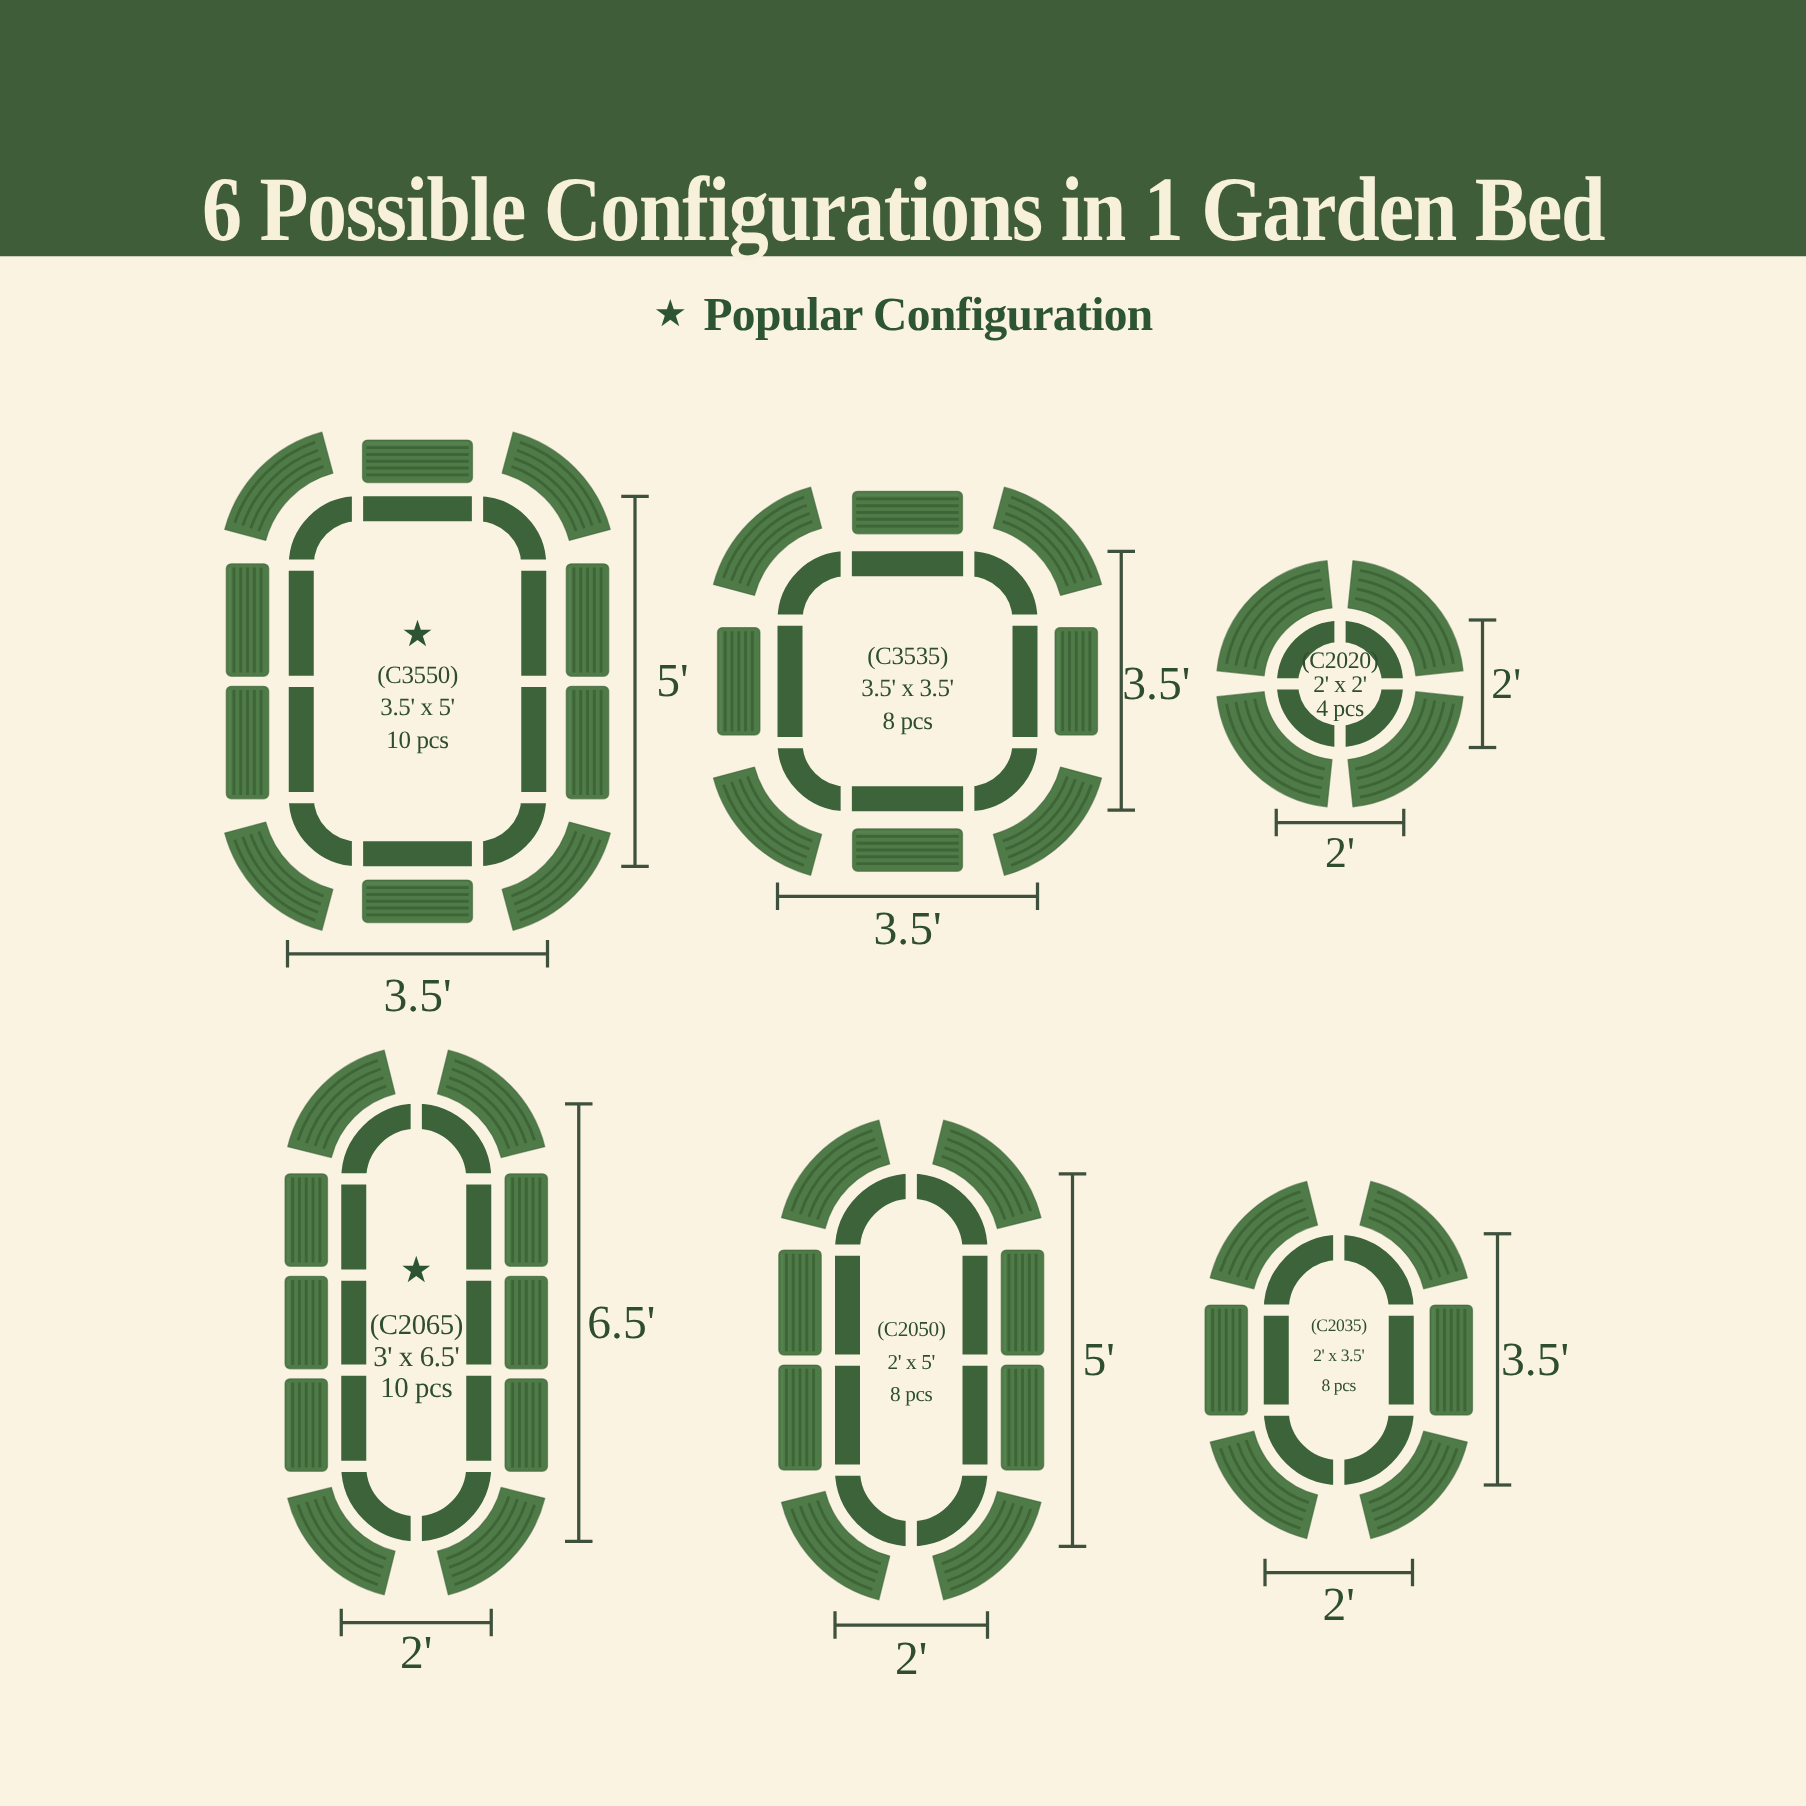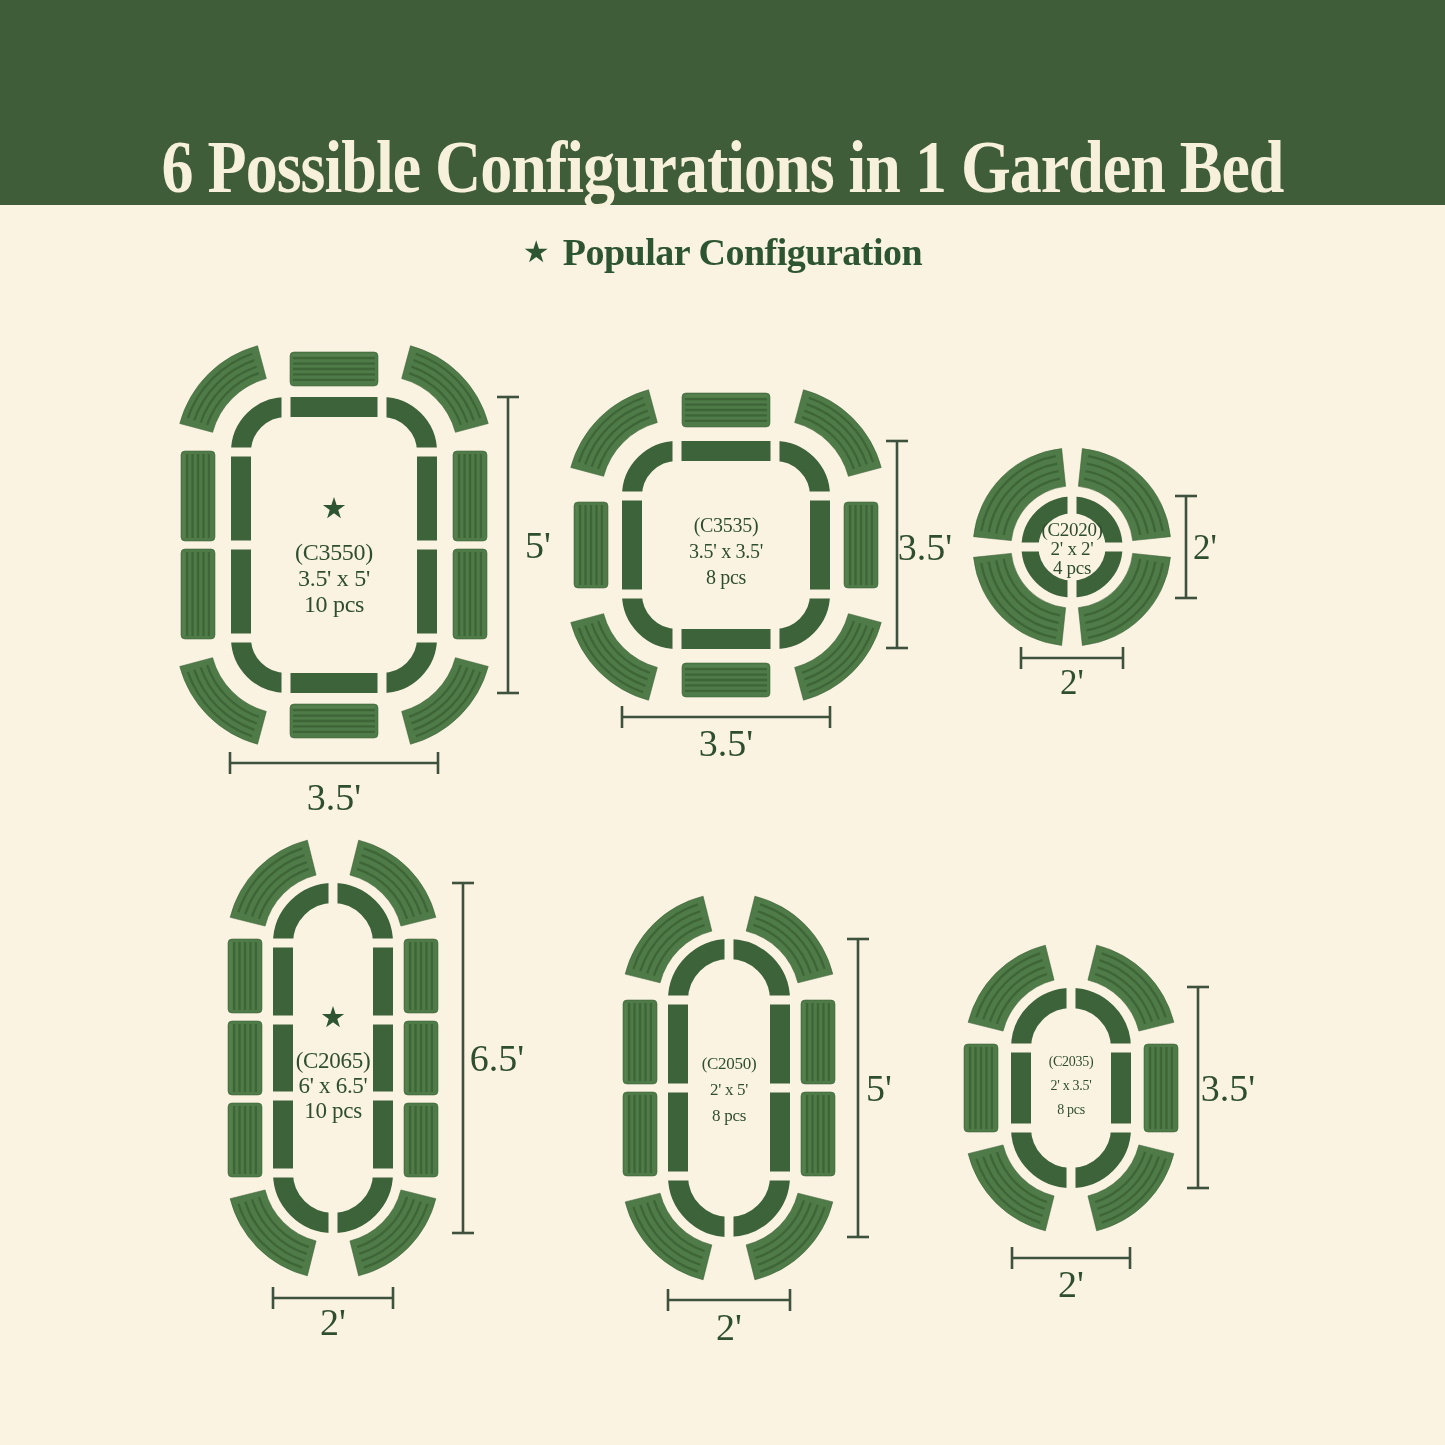--- a/index.html
+++ b/index.html
@@ -143,21 +143,21 @@
         <g stroke="#3e513c" stroke-width="2.6">
           <line x1="174" y1="-148" x2="174" y2="148"></line>
           <line x1="163" y1="-148" x2="185" y2="-148"></line>
           <line x1="163" y1="148" x2="185" y2="148"></line>
           <line x1="-104" y1="218" x2="104" y2="218"></line>
           <line x1="-104" y1="207" x2="-104" y2="229"></line>
           <line x1="104" y1="207" x2="104" y2="229"></line>
         </g>
       </svg>
     <span class="cfg-star" style="top: -37px;">★</span>
-    <div class="center-label" style="top: 33px; font-size: 24px; line-height: 26px;">
+    <div class="center-label" style="top: 21px; font-size: 20px; line-height: 26px;">
       <div>(C3550)</div>
       <div>3.5' x 5'</div>
       <div>10 pcs</div>
     </div>
     <span class="dim-label dim-v" style="left: 204px; top: 0px;">5'</span>
     <span class="dim-label dim-h" style="left: 0px; top: 252px;">3.5'</span>
   </div>
 
   <div class="config" style="left: 726px; top: 545px;">
     <svg viewBox="-240 -310 480 620" style="left: -240px; top: -310px; width: 480px; height: 620px;">
@@ -407,21 +407,21 @@
           <line x1="119" y1="-175" x2="141" y2="-175"></line>
           <line x1="119" y1="175" x2="141" y2="175"></line>
           <line x1="-60" y1="240" x2="60" y2="240"></line>
           <line x1="-60" y1="229" x2="-60" y2="251"></line>
           <line x1="60" y1="229" x2="60" y2="251"></line>
         </g>
       </svg>
     <span class="cfg-star" style="top: -41px;">★</span>
     <div class="center-label" style="top: 27px; font-size: 23px; line-height: 25px;">
       <div>(C2065)</div>
-      <div>6' x 6.5'</div>
+      <div>3' x 6.5'</div>
       <div>10 pcs</div>
     </div>
     <span class="dim-label dim-v" style="left: 164px; top: 0px;">6.5'</span>
     <span class="dim-label dim-h" style="left: 0px; top: 264px;">2'</span>
   </div>
 
   <div class="config" style="left: 729px; top: 1088px;">
     <svg viewBox="-240 -310 480 620" style="left: -240px; top: -310px; width: 480px; height: 620px;">
         <rect x="-51" y="-139" width="102" height="278" rx="51" fill="none" stroke="#3c6339" stroke-width="20"></rect>
         <line x1="0" y1="-154" x2="0" y2="-124" stroke="#faf3e2" stroke-width="9"></line>

